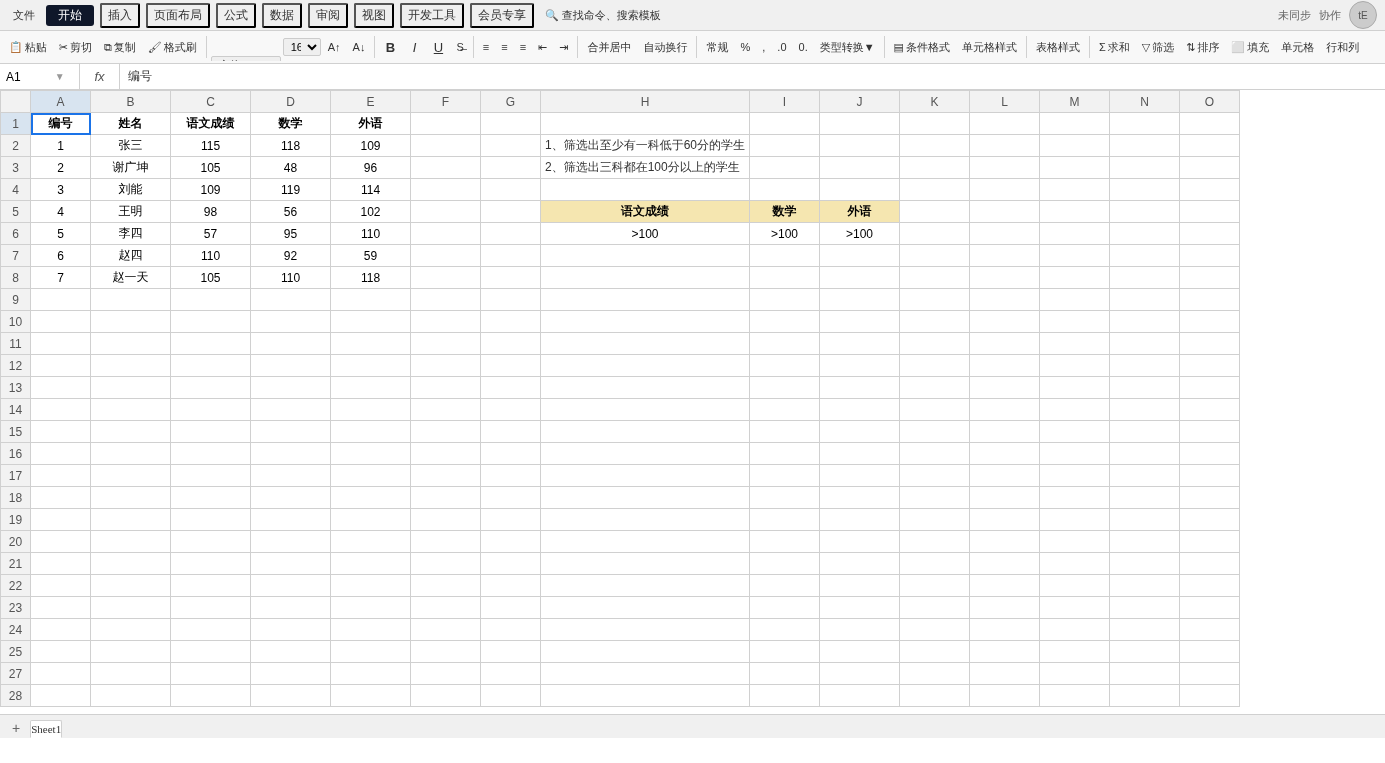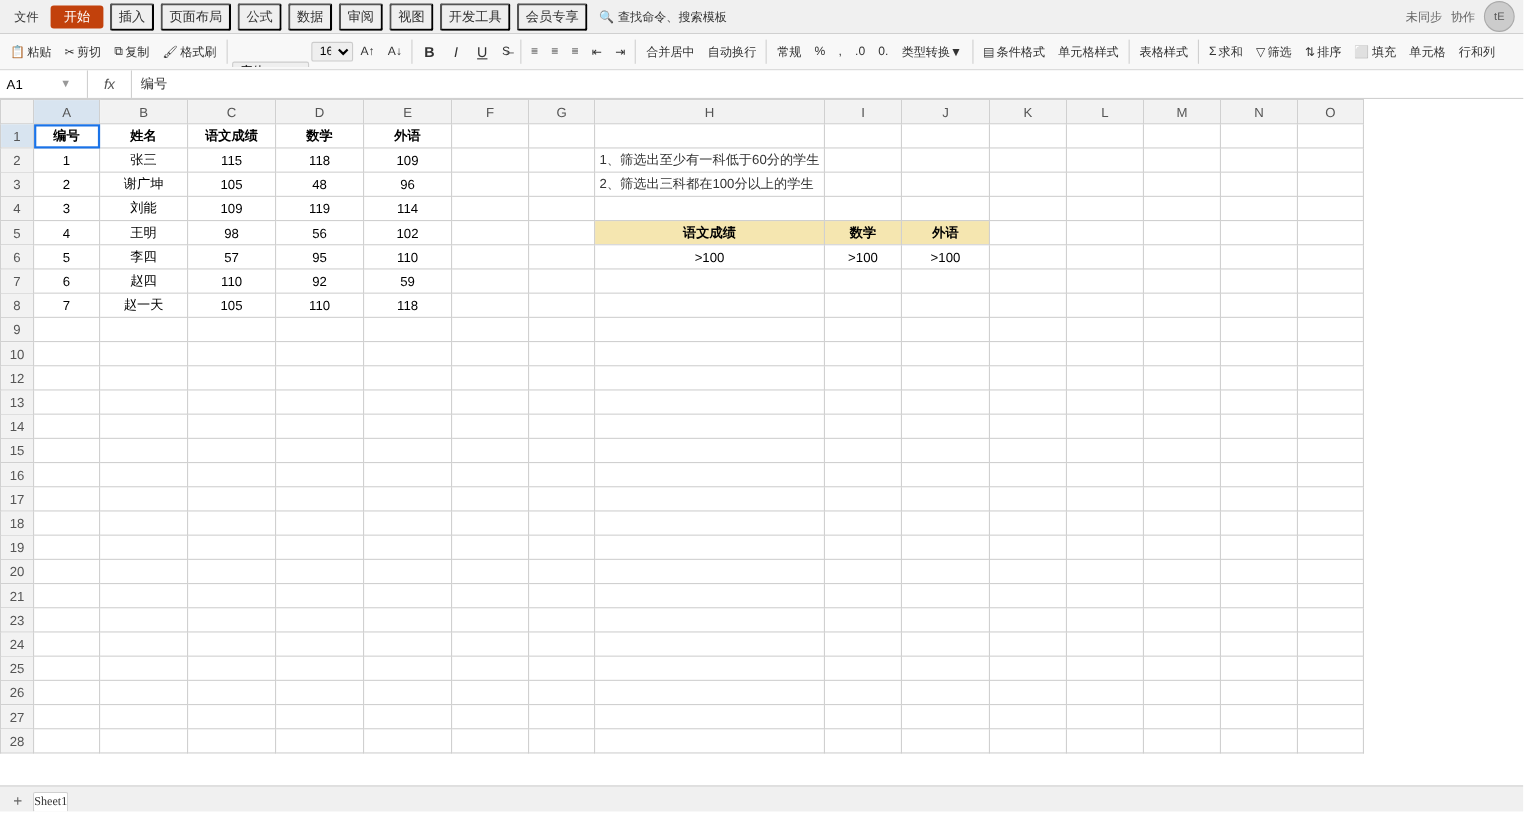--- a/index.html
+++ b/index.html
@@ -12,21 +12,21 @@
       border-bottom: 1px solid #d0d0d0;
       display: flex;
       align-items: center;
       padding: 0 8px;
       gap: 4px;
       font-size: 12px;
     }
     .title-bar-left { display: flex; align-items: center; gap: 6px; flex: 1; }
     .menu-item { padding: 2px 6px; cursor: pointer; border-radius: 2px; font-size: 12px; color: #333; }
     .btn-start {
-      background: #c2410c;
+      background: #0f172a;
       color: white;
       border: none;
       padding: 2px 12px;
       border-radius: 3px;
       font-size: 12px;
       cursor: pointer;
       font-family: inherit;
     }
     .sync-area { display: flex; align-items: center; gap: 8px; color: #666; font-size: 11px; justify-content: space-between; }
     .user-avatar {
@@ -562,20 +562,38 @@
             <td class="cell"></td>
             <td class="cell"></td>
             <td class="cell"></td>
             <td class="cell"></td>
             <td class="cell"></td>
             <td class="cell"></td>
             <td class="cell"></td>
             <td class="cell"></td>
           </tr>
         <tr>
+            <td class="row-num">11</td>
+            <td class="cell"></td>
+            <td class="cell"></td>
+            <td class="cell"></td>
+            <td class="cell"></td>
+            <td class="cell"></td>
+            <td class="cell"></td>
+            <td class="cell"></td>
+            <td class="cell"></td>
+            <td class="cell"></td>
+            <td class="cell"></td>
+            <td class="cell"></td>
+            <td class="cell"></td>
+            <td class="cell"></td>
+            <td class="cell"></td>
+            <td class="cell"></td>
+          </tr>
+        <tr>
             <td class="row-num">12</td>
             <td class="cell"></td>
             <td class="cell"></td>
             <td class="cell"></td>
             <td class="cell"></td>
             <td class="cell"></td>
             <td class="cell"></td>
             <td class="cell"></td>
             <td class="cell"></td>
             <td class="cell"></td>
@@ -742,20 +760,38 @@
             <td class="cell"></td>
             <td class="cell"></td>
             <td class="cell"></td>
             <td class="cell"></td>
             <td class="cell"></td>
             <td class="cell"></td>
             <td class="cell"></td>
             <td class="cell"></td>
           </tr>
         <tr>
+            <td class="row-num">22</td>
+            <td class="cell"></td>
+            <td class="cell"></td>
+            <td class="cell"></td>
+            <td class="cell"></td>
+            <td class="cell"></td>
+            <td class="cell"></td>
+            <td class="cell"></td>
+            <td class="cell"></td>
+            <td class="cell"></td>
+            <td class="cell"></td>
+            <td class="cell"></td>
+            <td class="cell"></td>
+            <td class="cell"></td>
+            <td class="cell"></td>
+            <td class="cell"></td>
+          </tr>
+        <tr>
             <td class="row-num">23</td>
             <td class="cell"></td>
             <td class="cell"></td>
             <td class="cell"></td>
             <td class="cell"></td>
             <td class="cell"></td>
             <td class="cell"></td>
             <td class="cell"></td>
             <td class="cell"></td>
             <td class="cell"></td>
@@ -779,38 +815,20 @@
             <td class="cell"></td>
             <td class="cell"></td>
             <td class="cell"></td>
             <td class="cell"></td>
             <td class="cell"></td>
             <td class="cell"></td>
             <td class="cell"></td>
           </tr>
         <tr>
             <td class="row-num">25</td>
-            <td class="cell"></td>
-            <td class="cell"></td>
-            <td class="cell"></td>
-            <td class="cell"></td>
-            <td class="cell"></td>
-            <td class="cell"></td>
-            <td class="cell"></td>
-            <td class="cell"></td>
-            <td class="cell"></td>
-            <td class="cell"></td>
-            <td class="cell"></td>
-            <td class="cell"></td>
-            <td class="cell"></td>
-            <td class="cell"></td>
-            <td class="cell"></td>
-          </tr>
-        <tr>
-            <td class="row-num">26</td>
             <td class="cell"></td>
             <td class="cell"></td>
             <td class="cell"></td>
             <td class="cell"></td>
             <td class="cell"></td>
             <td class="cell"></td>
             <td class="cell"></td>
             <td class="cell"></td>
             <td class="cell"></td>
             <td class="cell"></td>

